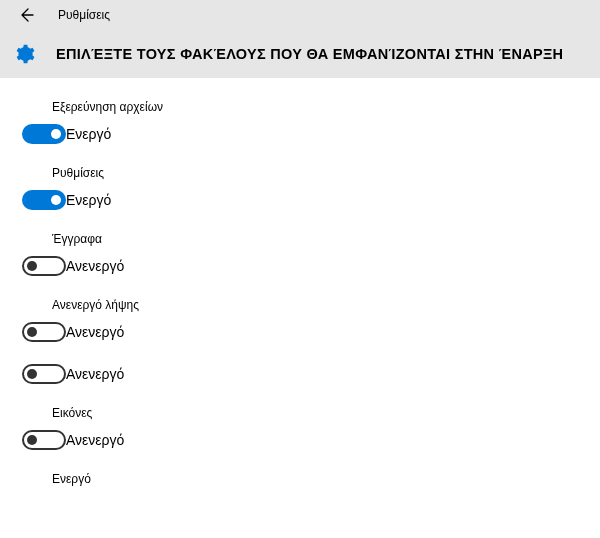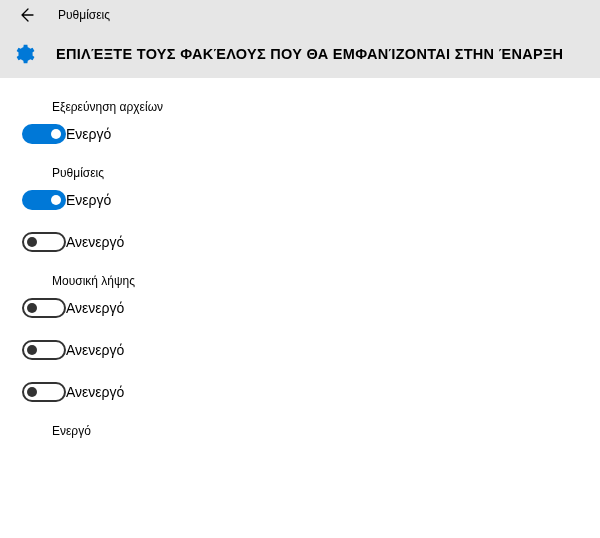--- a/index.html
+++ b/index.html
@@ -143,45 +143,47 @@
     <div class="setting">
       <div class="setting-label">Ρυθμίσεις</div>
       <div class="toggle-row">
         <div class="toggle on">
           <div class="knob"></div>
         </div>
         <div class="toggle-state">Ενεργό</div>
       </div>
     </div>
     <div class="setting">
+      <div class="setting-label">Έγγραφα</div>
       <div class="toggle-row">
         <div class="toggle off">
           <div class="knob"></div>
         </div>
         <div class="toggle-state">Ανενεργό</div>
       </div>
     </div>
     <div class="setting">
-      <div class="setting-label">Μουσική λήψης</div>
+      <div class="setting-label">Ανενεργό λήψης</div>
       <div class="toggle-row">
         <div class="toggle off">
           <div class="knob"></div>
         </div>
         <div class="toggle-state">Ανενεργό</div>
       </div>
     </div>
     <div class="setting">
       <div class="toggle-row">
         <div class="toggle off">
           <div class="knob"></div>
         </div>
         <div class="toggle-state">Ανενεργό</div>
       </div>
     </div>
     <div class="setting">
+      <div class="setting-label">Εικόνες</div>
       <div class="toggle-row">
         <div class="toggle off">
           <div class="knob"></div>
         </div>
         <div class="toggle-state">Ανενεργό</div>
       </div>
     </div>
     <div class="setting">
       <div class="setting-label">Ενεργό</div>
     </div>

